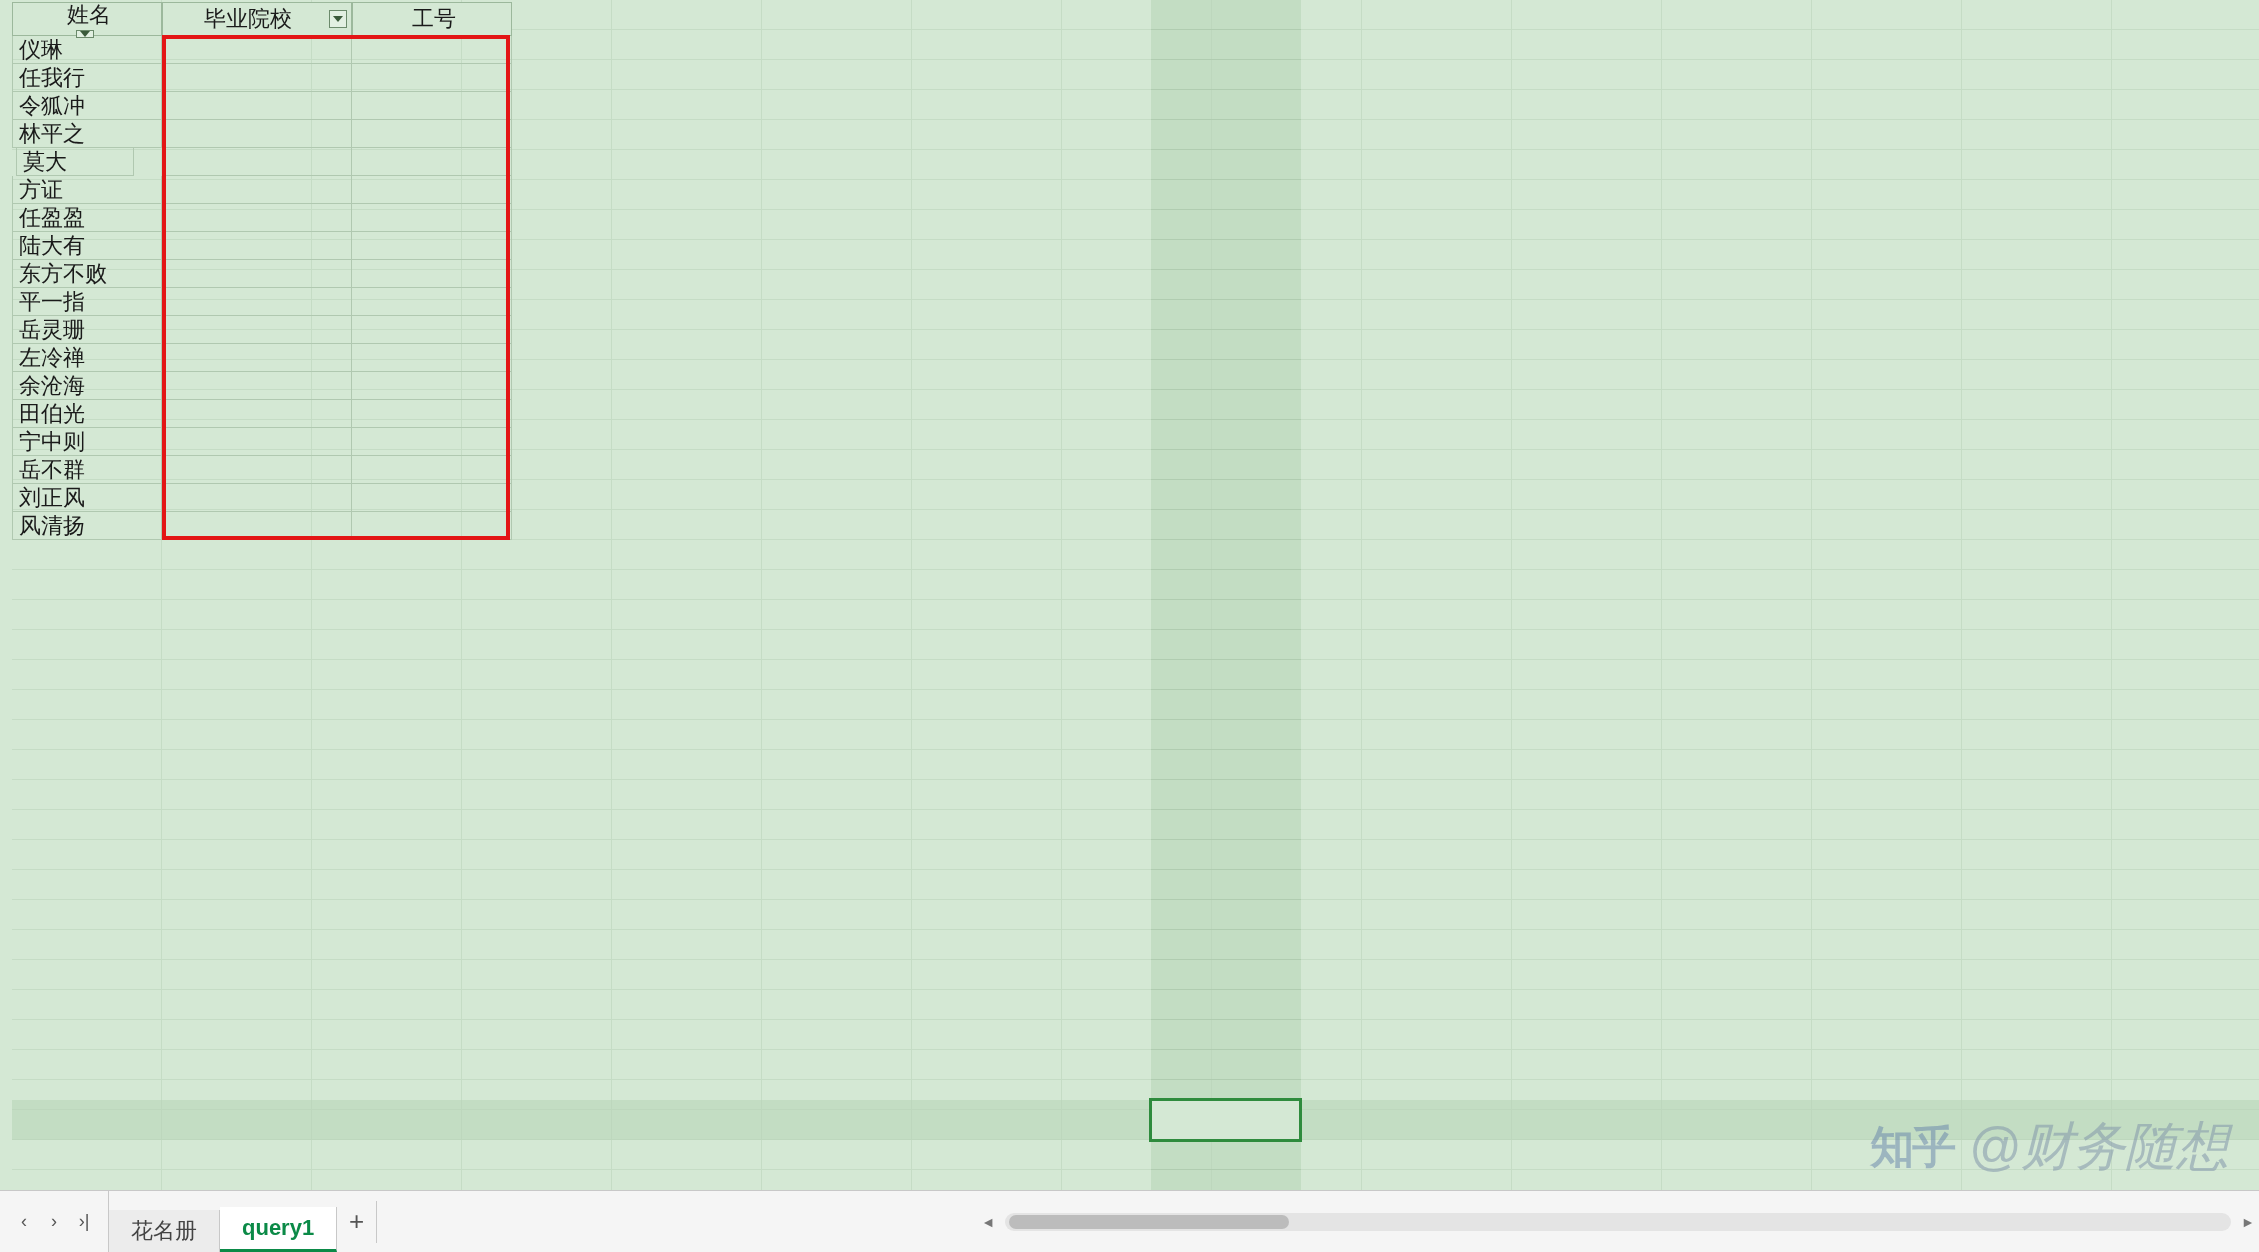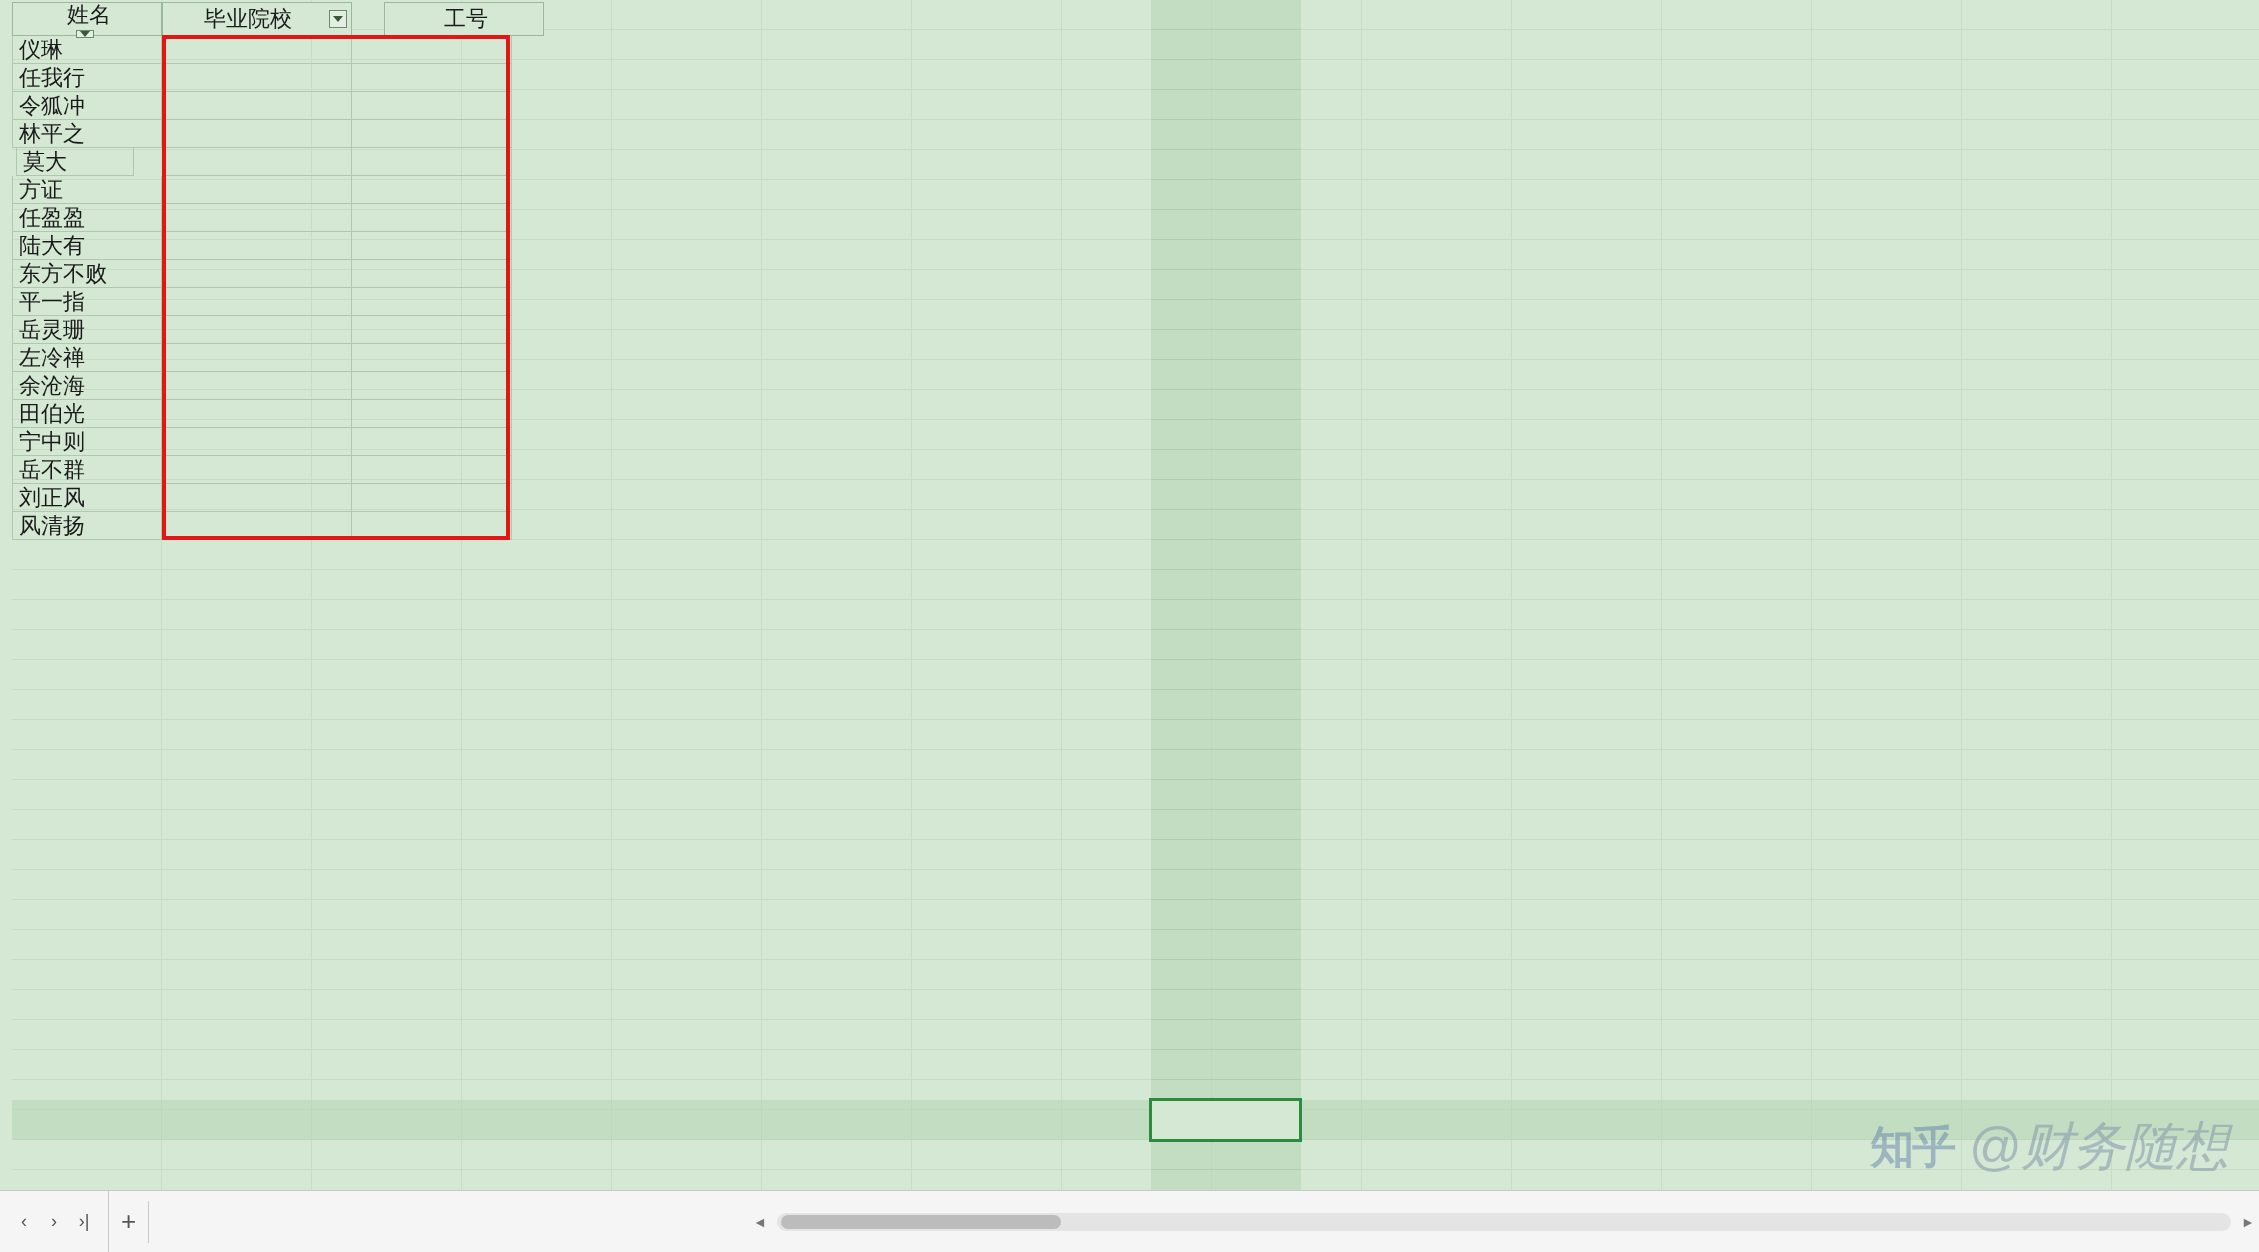--- a/index.html
+++ b/index.html
@@ -252,21 +252,21 @@
         </span>
       </div>
       <div class="hcell center" style="left: 162px; top: 2px; width: 190px;">
         <span class="label">毕业院校</span>
         <span class="filter-btn">
           <svg viewBox="0 0 10 6">
             <path d="M0 0 L5 6 L10 0 Z" fill="#3a5a3a"></path>
           </svg>
         </span>
       </div>
-      <div class="hcell center" style="left: 352px; top: 2px; width: 160px; margin-left: 32px;">
+      <div class="hcell center" style="left: 352px; top: 2px; width: 160px;">
         <span class="label">工号</span>
       </div>
     </div>
   <div id="rows-container">
       <div class="data-cell" style="left: 12px; top: 36px; width: 150px; height: 28px; border-left: 1px solid rgb(176, 200, 176);">仪琳</div>
       <div class="data-cell" style="left: 162px; top: 36px; width: 190px; height: 28px;"></div>
       <div class="data-cell" style="left: 352px; top: 36px; width: 160px; height: 28px;"></div>
       <div class="data-cell" style="left: 12px; top: 64px; width: 150px; height: 28px; border-left: 1px solid rgb(176, 200, 176);">任我行</div>
       <div class="data-cell" style="left: 162px; top: 64px; width: 190px; height: 28px;"></div>
       <div class="data-cell" style="left: 352px; top: 64px; width: 160px; height: 28px;"></div>
@@ -322,20 +322,24 @@
 
   <div class="red-box" style="top: 35px; left: 162px; width: 348px; height: 505px;"></div>
 </div>
 
 <div class="tabbar">
   <div class="nav-btns">
     <div class="nav-btn">‹</div>
     <div class="nav-btn">›</div>
     <div class="nav-btn">›|</div>
   </div>
+  <div class="tabs" id="tabs-container">
+      <div class="tab">花名册</div>
+      <div class="tab active">query1</div>
+    </div>
   <div class="add-sheet">+</div>
   <div class="hscroll-area">
     <div class="hscroll-btn">◄</div>
     <div class="hscroll-track">
       <div class="hscroll-thumb"></div>
     </div>
     <div class="hscroll-btn">►</div>
   </div>
 </div>
 

